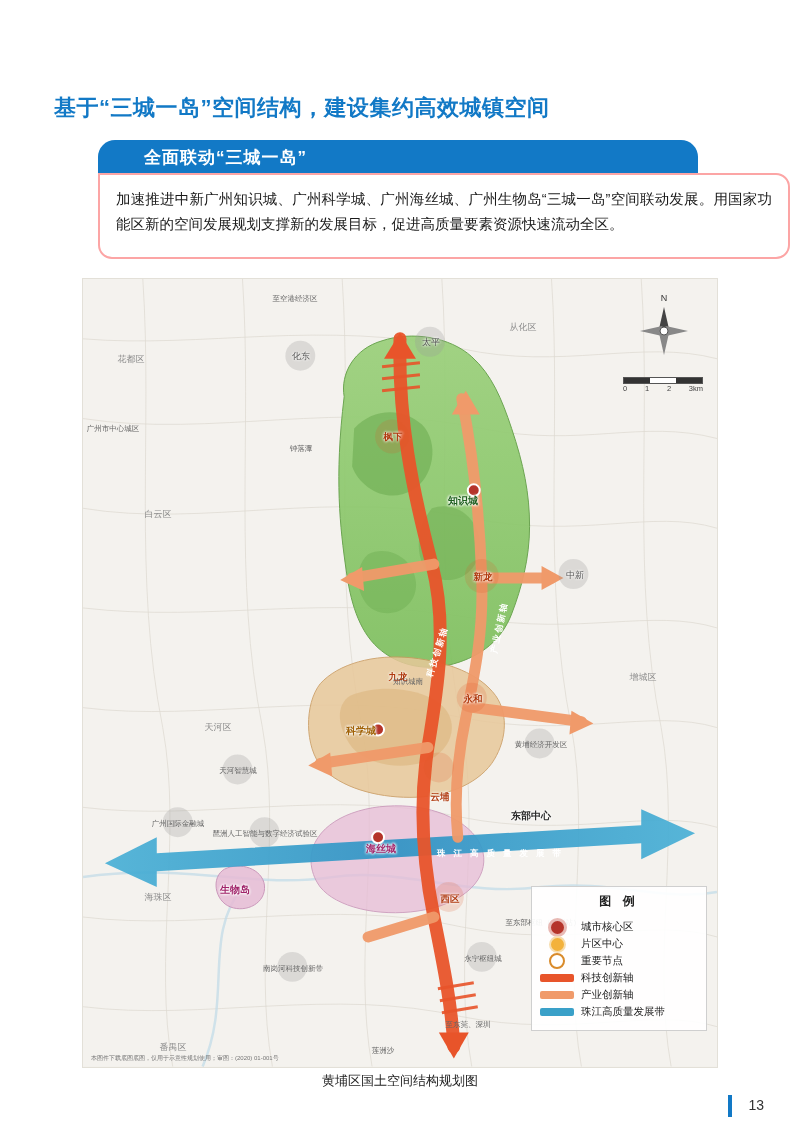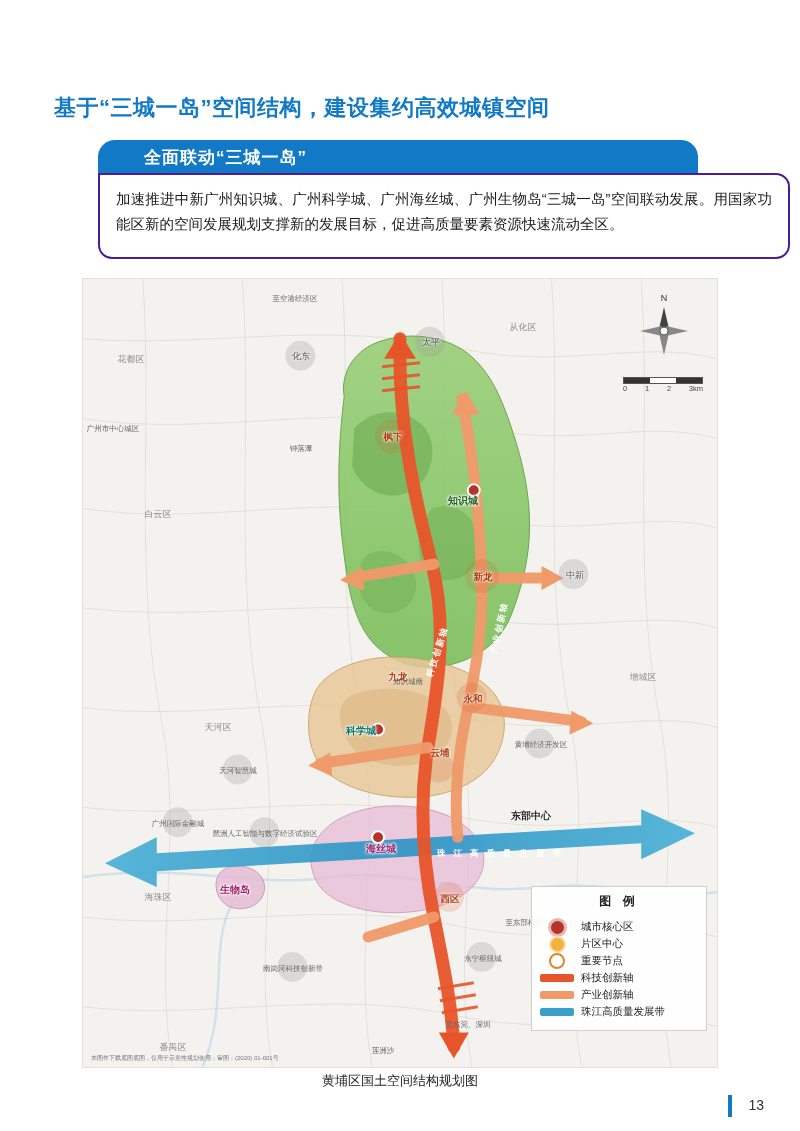--- a/index.html
+++ b/index.html
@@ -49,21 +49,21 @@
   }
   .callout-tab-label {
     color: #ffffff;
     font-size: 17px;
     font-weight: bold;
     padding-left: 46px;
     letter-spacing: 1px;
   }
   .callout-body {
     position: relative;
-    border: 2px solid #4c1d95;
+    border: 2px solid #fca5a5;
     border-radius: 0 14px 14px 14px;
     box-sizing: border-box;
     padding: 12px 16px 14px 16px;
     min-height: 86px;
     background: #ffffff;
     margin-top: -1px;
   }
   .callout-text {
     font-size: 14.5px;
     line-height: 25px;
@@ -115,21 +115,21 @@
     transform: translate(-50%, -50%);
     pointer-events: none;
   }
   .city-lbl {
     font-size: 10px;
     font-weight: bold;
     color: #2a2a2a;
     text-shadow: 0 0 3px #fff, 0 0 3px #fff, 0 0 3px #fff;
   }
   .city-lbl.green { color: #1f5f1f; }
-  .city-lbl.orange { color: #0f766e; }
+  .city-lbl.orange { color: #a16207; }
   .city-lbl.pink { color: #a1246a; }
   .node-lbl {
     font-size: 9.5px;
     color: #b03a0f;
     font-weight: bold;
     text-shadow: 0 0 3px #fff, 0 0 3px #fff;
   }
   .gray-lbl {
     font-size: 9px;
     color: #555;
@@ -366,21 +366,21 @@
 
     <div class="lbl city-lbl green" style="left:380px;top:222px">知识城</div>
     <div class="lbl city-lbl orange" style="left:278px;top:452px">科学城</div>
     <div class="lbl city-lbl pink" style="left:298px;top:570px">海丝城</div>
     <div class="lbl city-lbl pink" style="left:152px;top:611px">生物岛</div>
     <div class="lbl city-lbl" style="left:448px;top:537px">东部中心</div>
 
     <div class="lbl node-lbl" style="left:310px;top:158px">枫下</div>
     <div class="lbl node-lbl" style="left:400px;top:298px">新龙</div>
     <div class="lbl node-lbl" style="left:390px;top:420px">永和</div>
-    <div class="lbl node-lbl" style="left:357px;top:474px">云埔</div>
+    <div class="lbl node-lbl" style="left:357px;top:518px">云埔</div>
     <div class="lbl node-lbl" style="left:367px;top:620px">西区</div>
     <div class="lbl node-lbl" style="left:315px;top:398px">九龙</div>
 
     <div class="lbl gray-lbl" style="left:218px;top:77px">化东</div>
     <div class="lbl gray-lbl" style="left:348px;top:63px">太平</div>
     <div class="lbl gray-lbl" style="left:492px;top:296px">中新</div>
     <div class="lbl small-lbl" style="left:325px;top:403px">知识城南</div>
     <div class="lbl small-lbl" style="left:218px;top:170px">钟落潭</div>
     <div class="lbl small-lbl" style="left:458px;top:466px">黄埔经济开发区</div>
     <div class="lbl small-lbl" style="left:155px;top:492px">天河智慧城</div>

